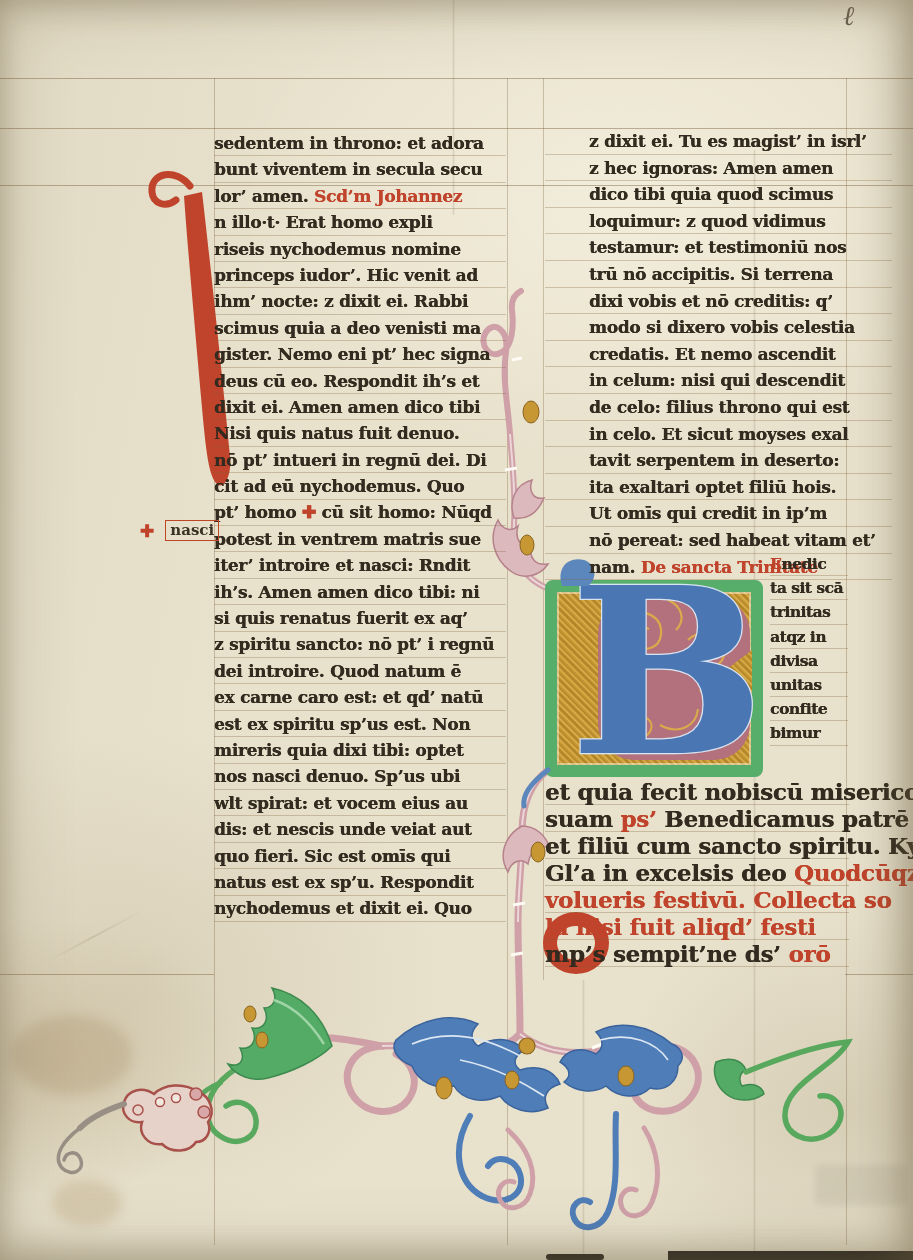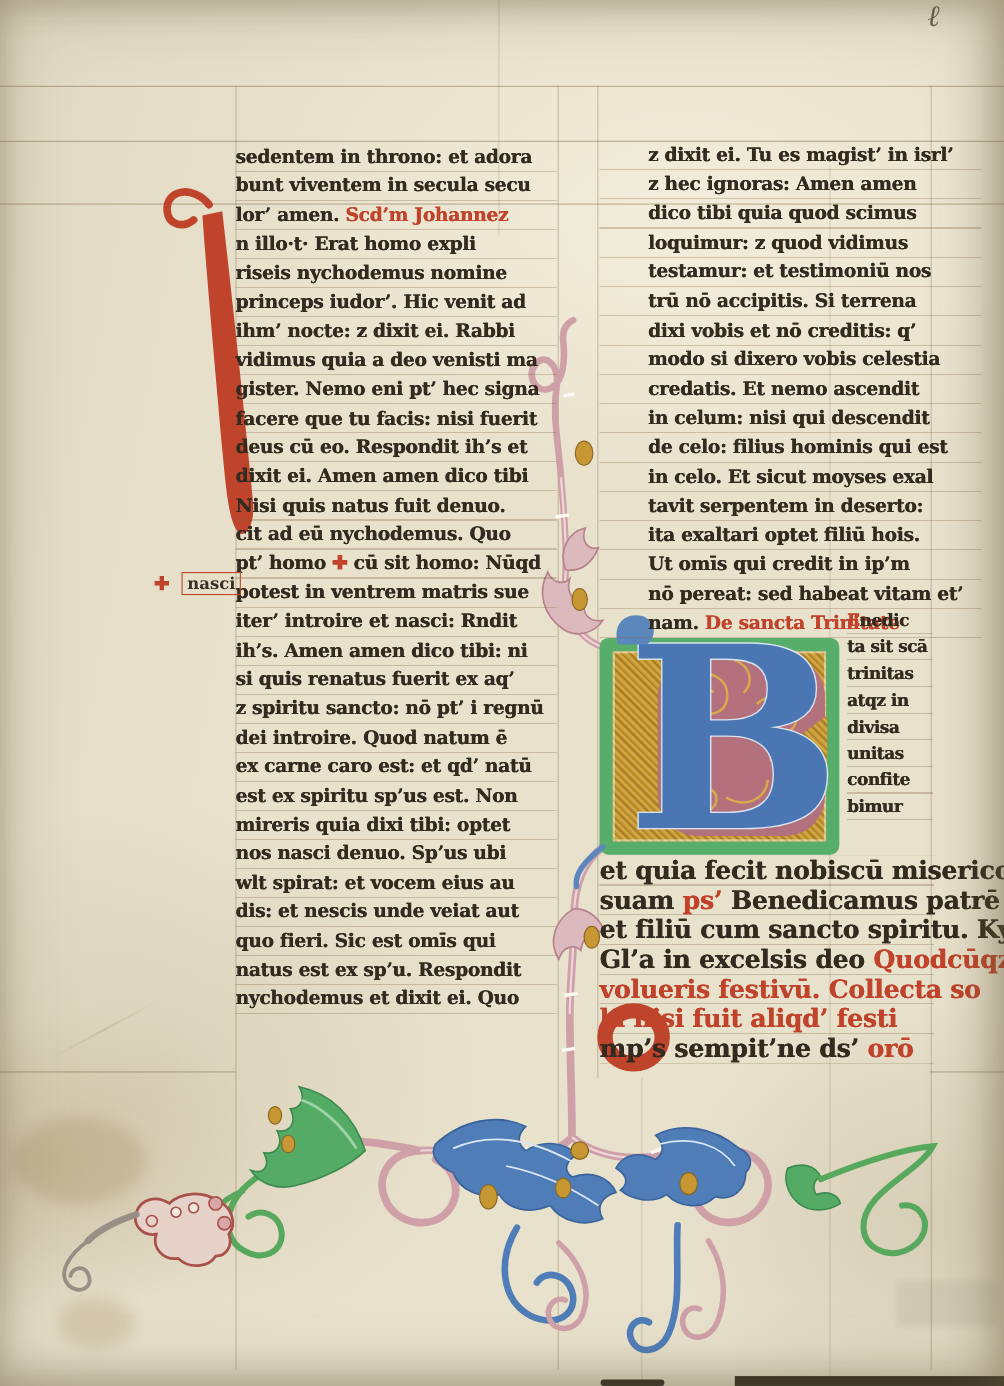--- a/index.html
+++ b/index.html
@@ -161,26 +161,26 @@
   </svg>
 
   <div class="col" id="col-left">
       <div class="line"><span class="seg ink">sedentem in throno: et adora</span></div>
       <div class="line"><span class="seg ink">bunt viventem in secula secu</span></div>
       <div class="line"><span class="seg ink">lor’ amen. </span><span class="seg red">Scd’m Johannez</span></div>
       <div class="line"><span class="seg ink">n illo·t· Erat homo expli</span></div>
       <div class="line"><span class="seg ink">riseis nychodemus nomine</span></div>
       <div class="line"><span class="seg ink">princeps iudor’. Hic venit ad</span></div>
       <div class="line"><span class="seg ink">ihm’ nocte: z dixit ei. Rabbi</span></div>
-      <div class="line"><span class="seg ink">vidimus quia a deo venisti ma</span></div>
+      <div class="line"><span class="seg ink">scimus quia a deo venisti ma</span></div>
       <div class="line"><span class="seg ink">gister. Nemo eni pt’ hec signa</span></div>
-      <div class="line"><span class="seg ink">facere que tu facis: nisi fuerit</span></div>
       <div class="line"><span class="seg ink">deus cū eo. Respondit ih’s et</span></div>
       <div class="line"><span class="seg ink">dixit ei. Amen amen dico tibi</span></div>
       <div class="line"><span class="seg ink">Nisi quis natus fuit denuo.</span></div>
+      <div class="line"><span class="seg ink">nō pt’ intueri in regnū dei. Di</span></div>
       <div class="line"><span class="seg ink">cit ad eū nychodemus. Quo</span></div>
       <div class="line"><span class="seg ink">pt’ homo </span><span class="seg red">✚</span><span class="seg ink"> cū sit homo: Nūqd</span></div>
       <div class="line"><span class="seg ink">potest in ventrem matris sue</span></div>
       <div class="line"><span class="seg ink">iter’ introire et nasci: Rndit</span></div>
       <div class="line"><span class="seg ink">ih’s. Amen amen dico tibi: ni</span></div>
       <div class="line"><span class="seg ink">si quis renatus fuerit ex aq’</span></div>
       <div class="line"><span class="seg ink">z spiritu sancto: nō pt’ i regnū</span></div>
       <div class="line"><span class="seg ink">dei introire. Quod natum ē</span></div>
       <div class="line"><span class="seg ink">ex carne caro est: et qd’ natū</span></div>
       <div class="line"><span class="seg ink">est ex spiritu sp’us est. Non</span></div>
@@ -196,21 +196,21 @@
       <div class="line"><span class="seg ink">z dixit ei. Tu es magist’ in isrl’</span></div>
       <div class="line"><span class="seg ink">z hec ignoras: Amen amen</span></div>
       <div class="line"><span class="seg ink">dico tibi quia quod scimus</span></div>
       <div class="line"><span class="seg ink">loquimur: z quod vidimus</span></div>
       <div class="line"><span class="seg ink">testamur: et testimoniū nos</span></div>
       <div class="line"><span class="seg ink">trū nō accipitis. Si terrena</span></div>
       <div class="line"><span class="seg ink">dixi vobis et nō creditis: q’</span></div>
       <div class="line"><span class="seg ink">modo si dixero vobis celestia</span></div>
       <div class="line"><span class="seg ink">credatis. Et nemo ascendit</span></div>
       <div class="line"><span class="seg ink">in celum: nisi qui descendit</span></div>
-      <div class="line"><span class="seg ink">de celo: filius hominis qui est</span></div>
+      <div class="line"><span class="seg ink">de celo: filius throno qui est</span></div>
       <div class="line"><span class="seg ink">in celo. Et sicut moyses exal</span></div>
       <div class="line"><span class="seg ink">tavit serpentem in deserto:</span></div>
       <div class="line"><span class="seg ink">ita exaltari optet filiū hois.</span></div>
       <div class="line"><span class="seg ink">Ut omīs qui credit in ip’m</span></div>
       <div class="line"><span class="seg ink">nō pereat: sed habeat vitam et’</span></div>
       <div class="line"><span class="seg ink">nam. </span><span class="seg red">De sancta Trinitate</span></div>
     </div>
   <div class="col" id="col-r-side">
       <div class="line"><span class="seg red">E</span><span class="seg ink">nedic</span></div>
       <div class="line"><span class="seg ink">ta sit scā</span></div>

